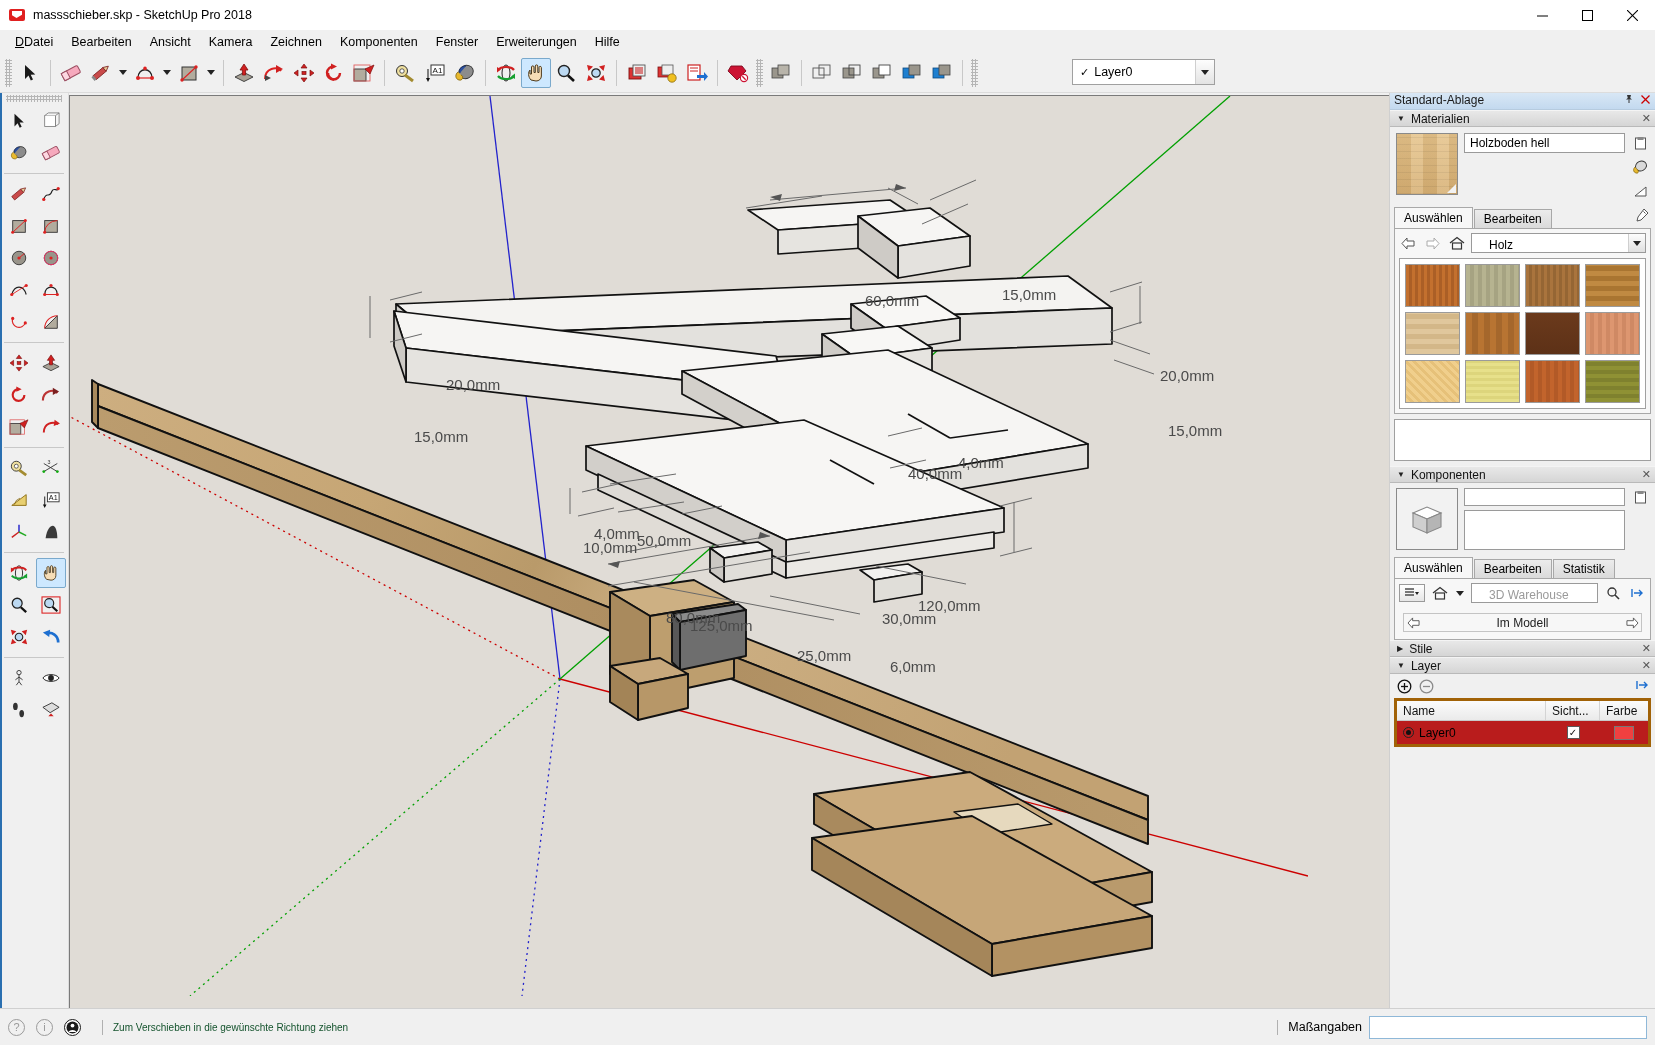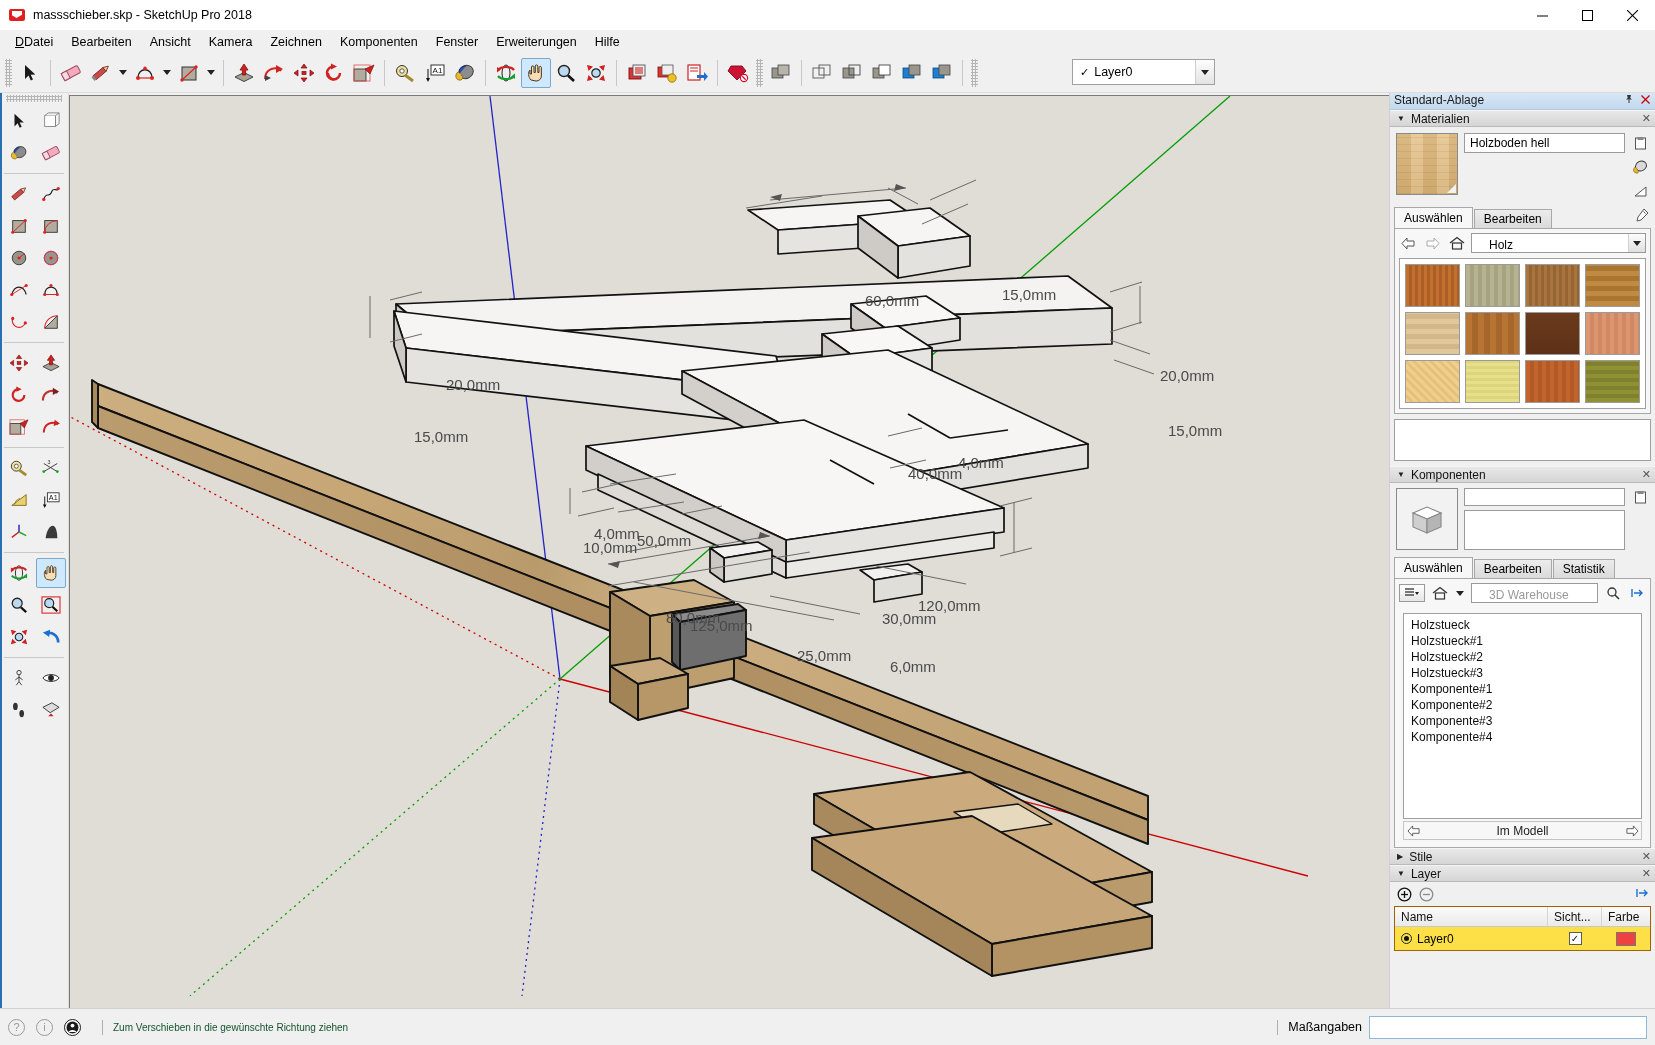--- a/index.html
+++ b/index.html
@@ -267,21 +267,21 @@
     display: flex; align-items: center; margin: 2px 4px 3px 4px;
     height: 19px; background: #f7f7f7; border: 1px solid #c4c4c4;
     font-size: 12px; color: #222;
   }
   .comp-footer .lbl { flex: 1 1 auto; text-align: center; }
 
   
   .layer-toolrow { display: flex; align-items: center; height: 24px; padding-left: 7px; gap: 7px; }
   .circ-btn { width: 15px; height: 15px; }
   .layer-detail { margin-left: auto; margin-right: 6px; }
-  .layer-table { margin: 0 4px; background: #fde047; border: 1px solid #a16207; }
+  .layer-table { margin: 0 4px; background: #b91c1c; border: 3px solid #a16207; }
   .lt-head { display: flex; height: 20px; background: linear-gradient(#fbfbfb,#eaeaea); border-bottom: 1px solid #c8c8c8; }
   .lt-head div {
     font-size: 12px; color: #111; display: flex; align-items: center; padding-left: 6px;
     border-right: 1px solid #d4d4d4;
   }
   .lt-c1 { flex: 1 1 auto; }
   .lt-c2 { width: 54px; }
   .lt-c3 { width: 48px; border-right: none !important; }
   .lt-row { display: flex; height: 23px; align-items: center; }
   .lt-row .n { flex: 1 1 auto; display: flex; align-items: center; gap: 5px; padding-left: 6px; font-size: 12px; }
@@ -1199,30 +1199,20 @@
                   <circle cx="6" cy="6" r="4" fill="none" stroke="#333" stroke-width="1.3"></circle>
                   <line x1="9" y1="9" x2="13" y2="13" st="" roke="#333" stroke="#333" stroke-width="1.6"></line>
                 </svg>
             </span>
             <span class="navbtn">
               <svg width="14" height="12" viewBox="0 0 14 12">
                   <path d="M2 2 L2 10 M4 6 L12 6 M9 3 L12 6 L9 9" fill="none" stroke="#1d6fd0" stroke-width="1.4"></path>
                 </svg>
             </span>
           </div>
-          <div class="comp-listbox">
-            <div class="comp-item">Holzstueck</div>
-            <div class="comp-item">Holzstueck#1</div>
-            <div class="comp-item">Holzstueck#2</div>
-            <div class="comp-item">Holzstueck#3</div>
-            <div class="comp-item">Komponente#1</div>
-            <div class="comp-item">Komponente#2</div>
-            <div class="comp-item">Komponente#3</div>
-            <div class="comp-item">Komponente#4</div>
-          </div>
           <div class="comp-footer">
             <span class="navbtn">
               <svg width="14" height="12" viewBox="0 0 15 13">
                   <path d="M6 1 L1 6.5 L6 12 L6 9 L13 9 L13 4 L6 4 Z" fill="#fff" stroke="#555" stroke-width="1"></path>
                 </svg>
             </span>
             <span class="lbl">Im Modell</span>
             <span class="navbtn">
               <svg width="14" height="12" viewBox="0 0 15 13">
                   <path d="M9 1 L14 6.5 L9 12 L9 9 L2 9 L2 4 L9 4 Z" fill="#fff" stroke="#555" stroke-width="1"></path>

